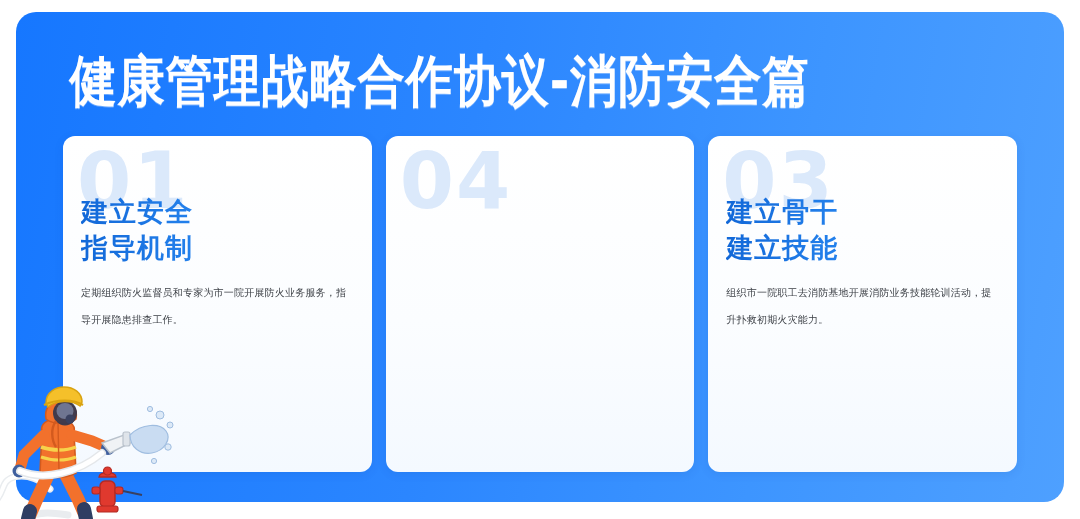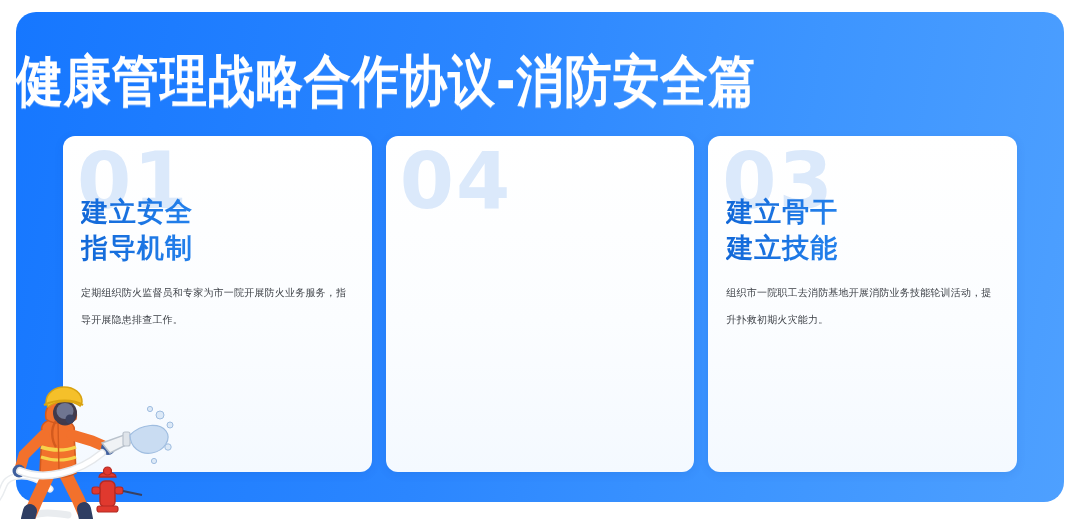--- a/index.html
+++ b/index.html
@@ -32,20 +32,21 @@
     background: linear-gradient(100deg, #1677ff 0%, #2b86ff 42%, #3d95ff 72%, #4ea0ff 100%);
     overflow: hidden;
   }
 
   
   #title-wrap {
     position: absolute;
     left: 0;
     top: 36px;
     width: 848px;
+    text-align: center;
   }
   #title {
     display: inline-block;
     color: #ffffff;
     font-size: 47px;
     line-height: 56px;
     font-weight: bold;
     letter-spacing: 1px;
     font-family: "DejaVu Sans", "Liberation Sans", sans-serif;
     transform: scaleY(1.18);

